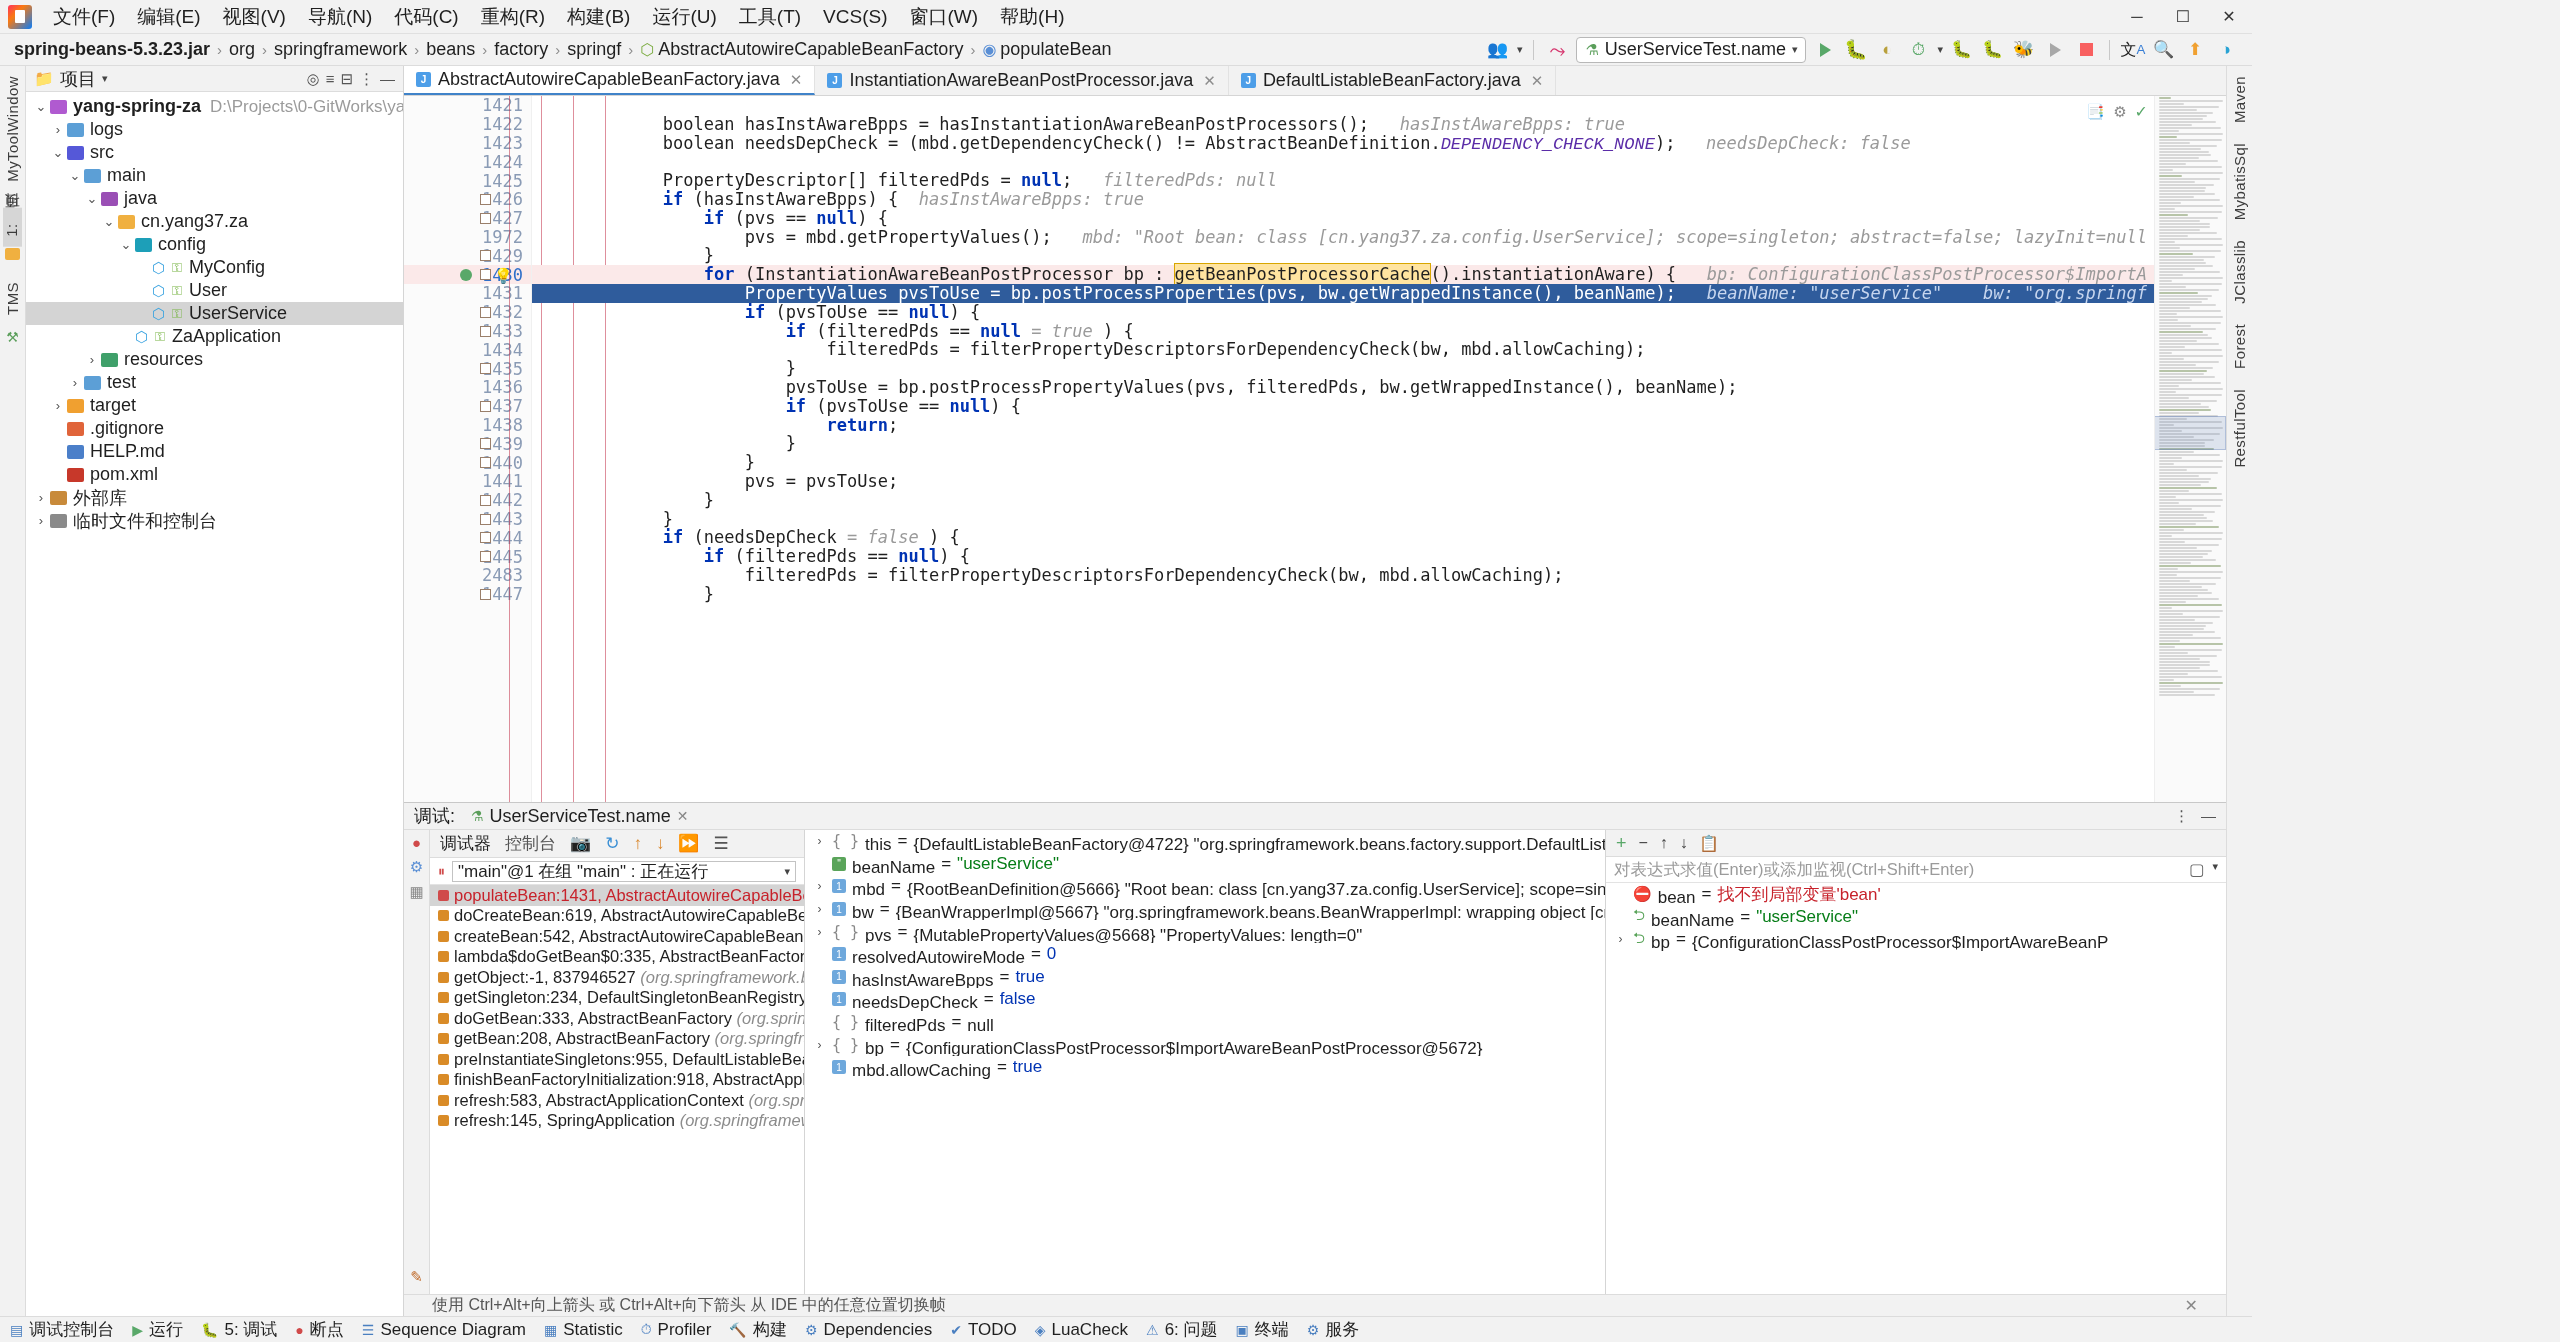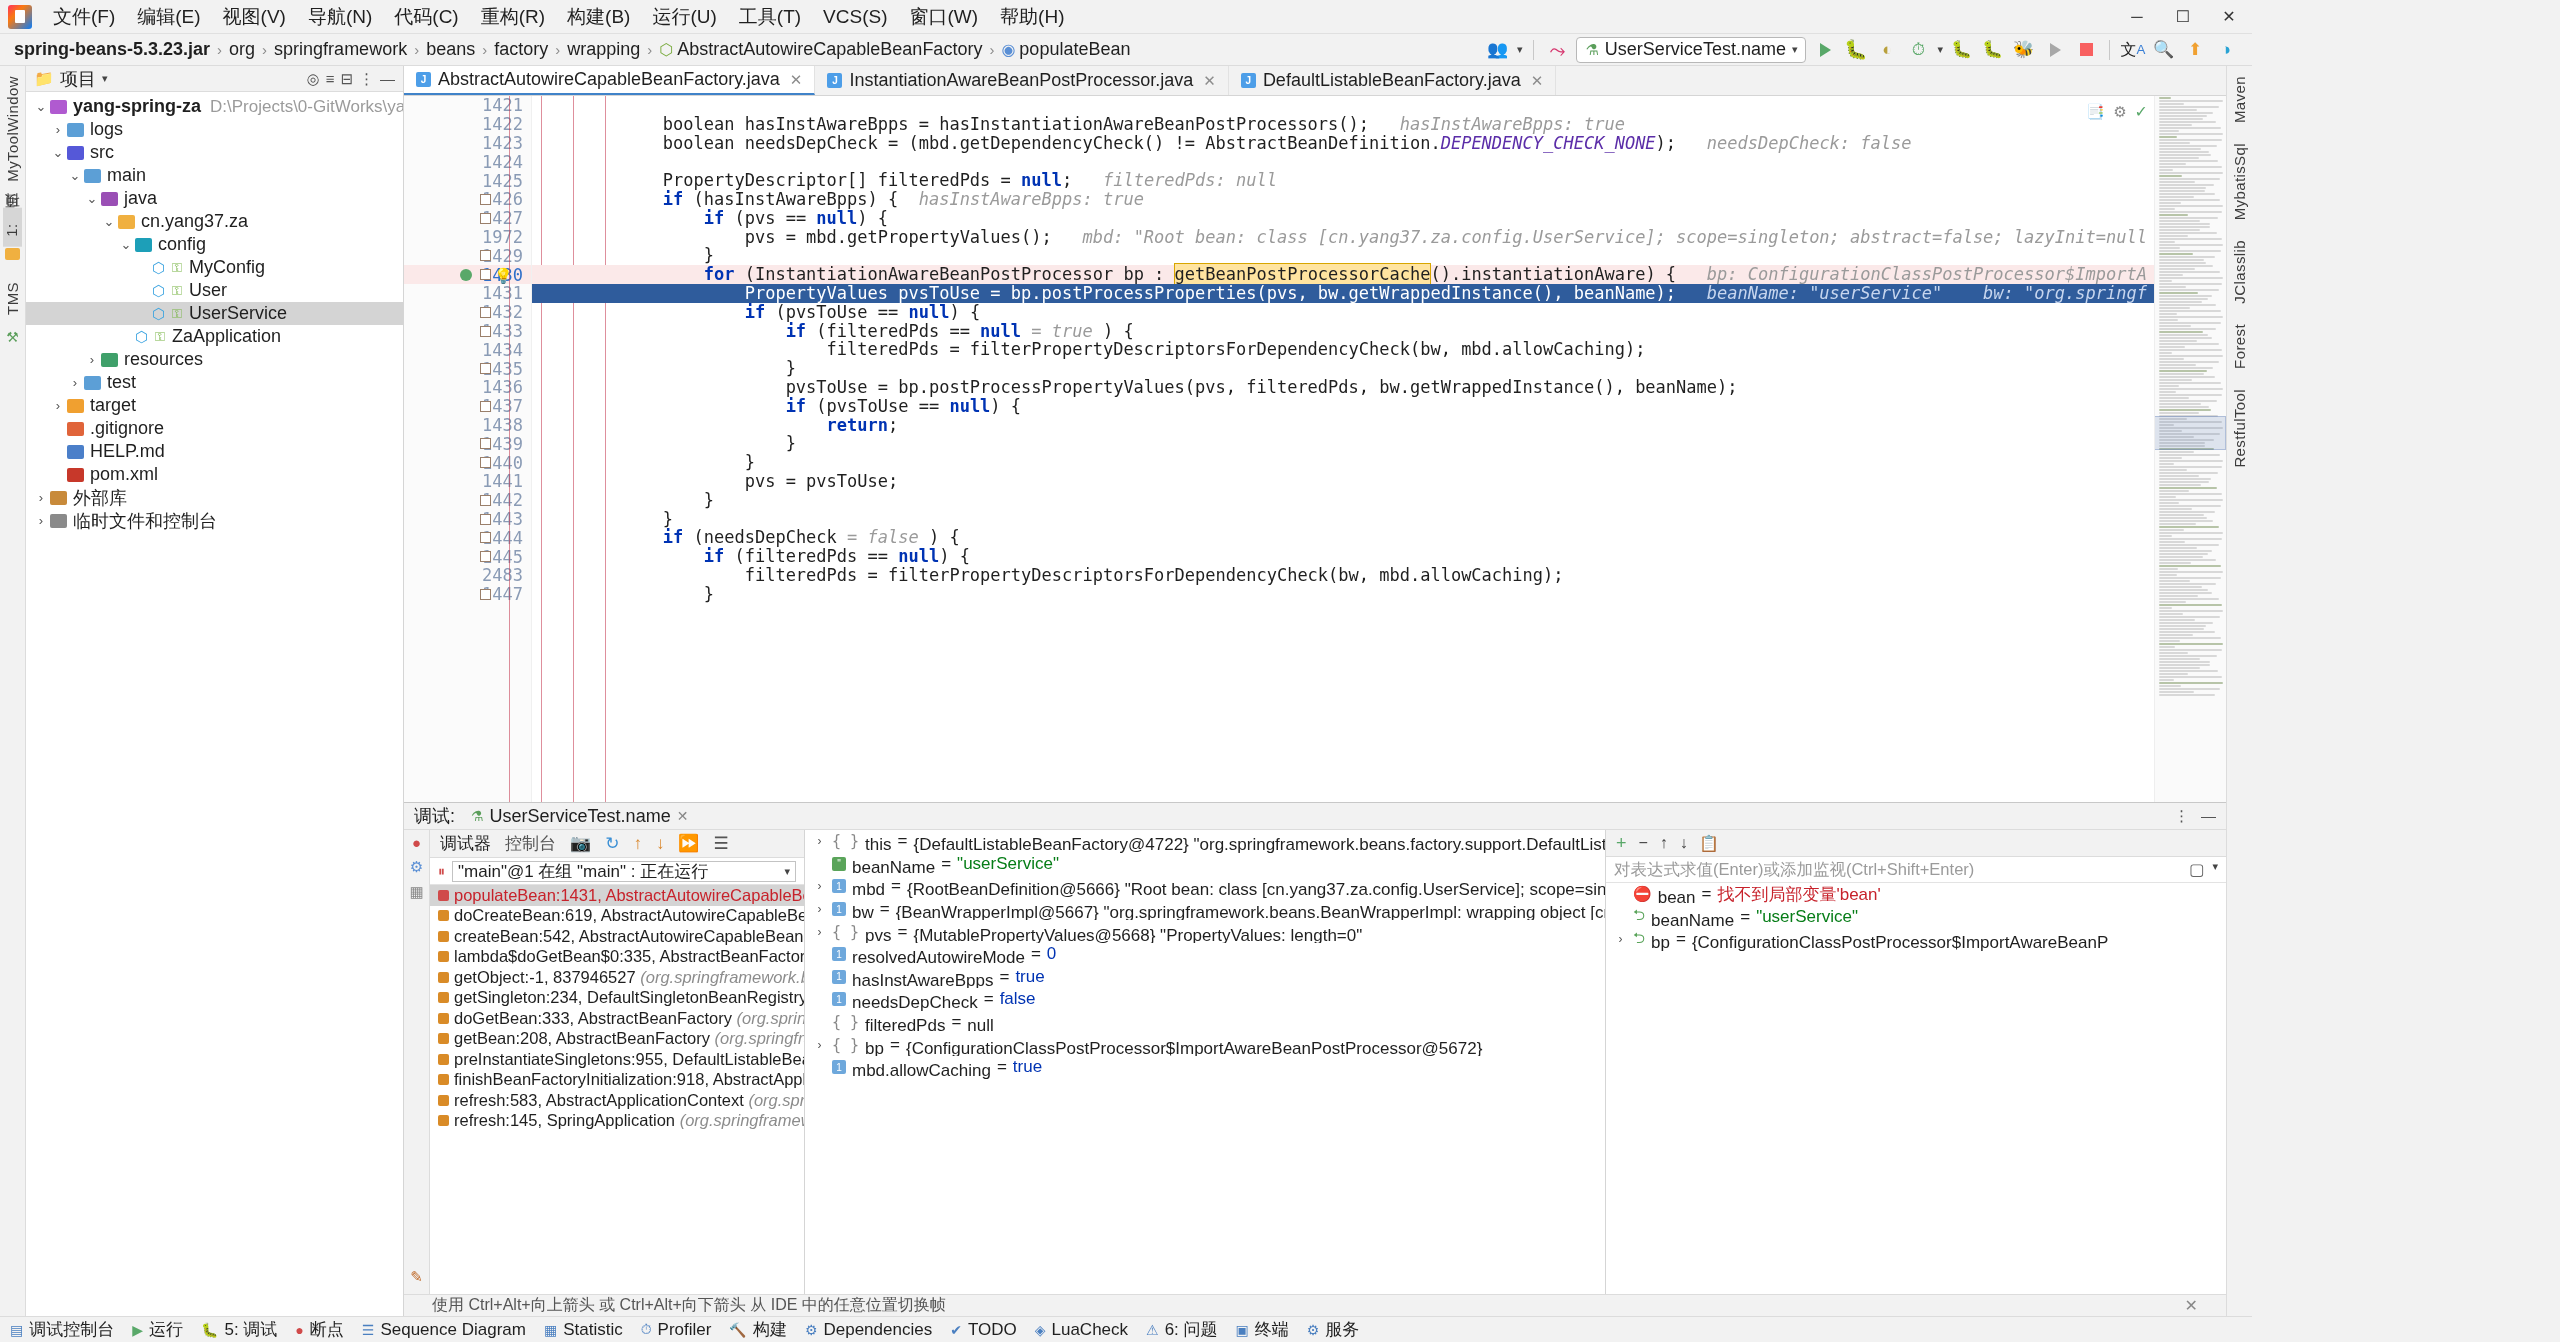--- a/index.html
+++ b/index.html
@@ -85,21 +85,21 @@
     color:#8a9bb5;padding-right:8px;position:relative; }
   .code { flex:1; overflow:hidden; position:relative;
     font-family:"DejaVu Sans Mono",monospace; font-size:17px; line-height:18.8px;
     white-space:pre; color:#1f1f1f; }
   .cline { height:18.8px; padding-left:8px; white-space:pre; position:relative; }
   .cline.hl-cur { background:#fbe9e9; }
   .cline.hl-sel { background:#2f5c9c; color:#fff; }
   .kw { color:#0033b3; font-weight:bold; }
   .inl { color:#9a9a9a; font-style:italic; }
   .inl2 { color:#c7d6ef; font-style:italic; }
-  .stat { color:#5b2da8; font-style:italic; }
+  .stat { color:#5b2da8; font-style:italic;font-family:Liberation Mono, monospace; }
   .ident { color:#1f1f1f; }
   .srch { background:#ffe4a0; outline:1px solid #d8a600; }
 
   .minimap { width:72px;flex:none;background:#fafafa;border-left:1px solid #eee;
     position:relative;overflow:hidden; }
   .mmline { height:2px;margin:1px 4px;background:#d8d8d8;border-radius:1px; }
   .scrollthumb { position:absolute;right:0;width:72px;height:34px;background:rgba(90,120,180,.18);
     border:1px solid rgba(90,120,180,.35); }
 
   
@@ -205,21 +205,21 @@
         <span class="sep">›</span>
         <div class="crumb">
           <span>beans</span>
         </div>
         <span class="sep">›</span>
         <div class="crumb">
           <span>factory</span>
         </div>
         <span class="sep">›</span>
         <div class="crumb">
-          <span>wrapping</span>
+          <span>springf</span>
         </div>
         <span class="sep">›</span>
         <div class="crumb">
           <span style="color: rgb(122, 171, 63); font-size: 16px;">⬡</span>
           <span>AbstractAutowireCapableBeanFactory</span>
         </div>
         <span class="sep">›</span>
         <div class="crumb">
           <span style="color: rgb(90, 143, 213); font-size: 16px;">◉</span>
           <span>populateBean</span>

